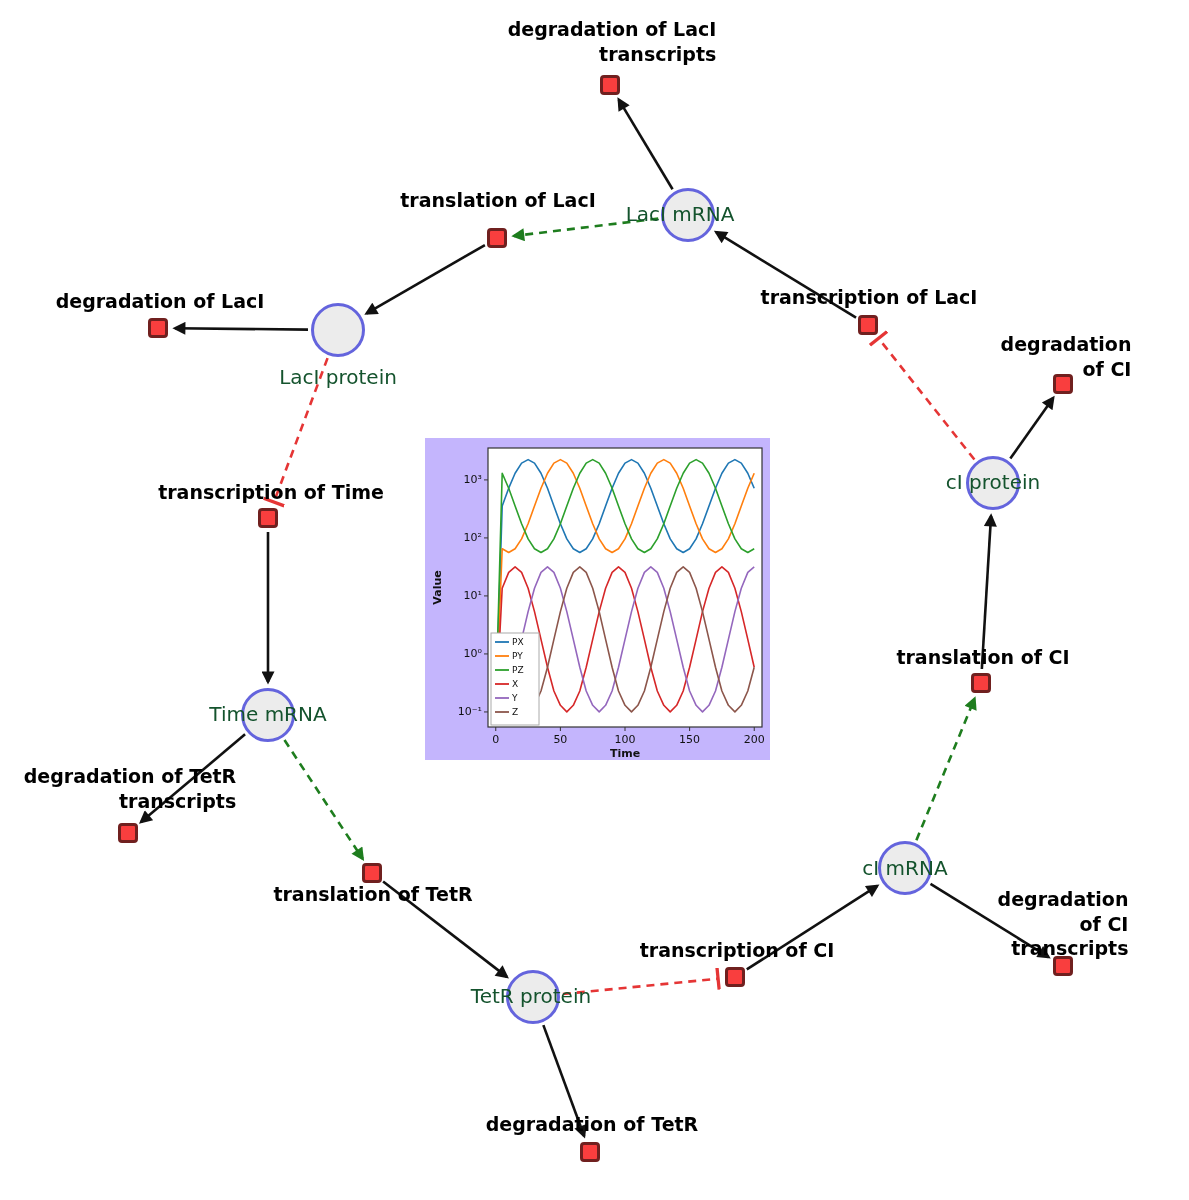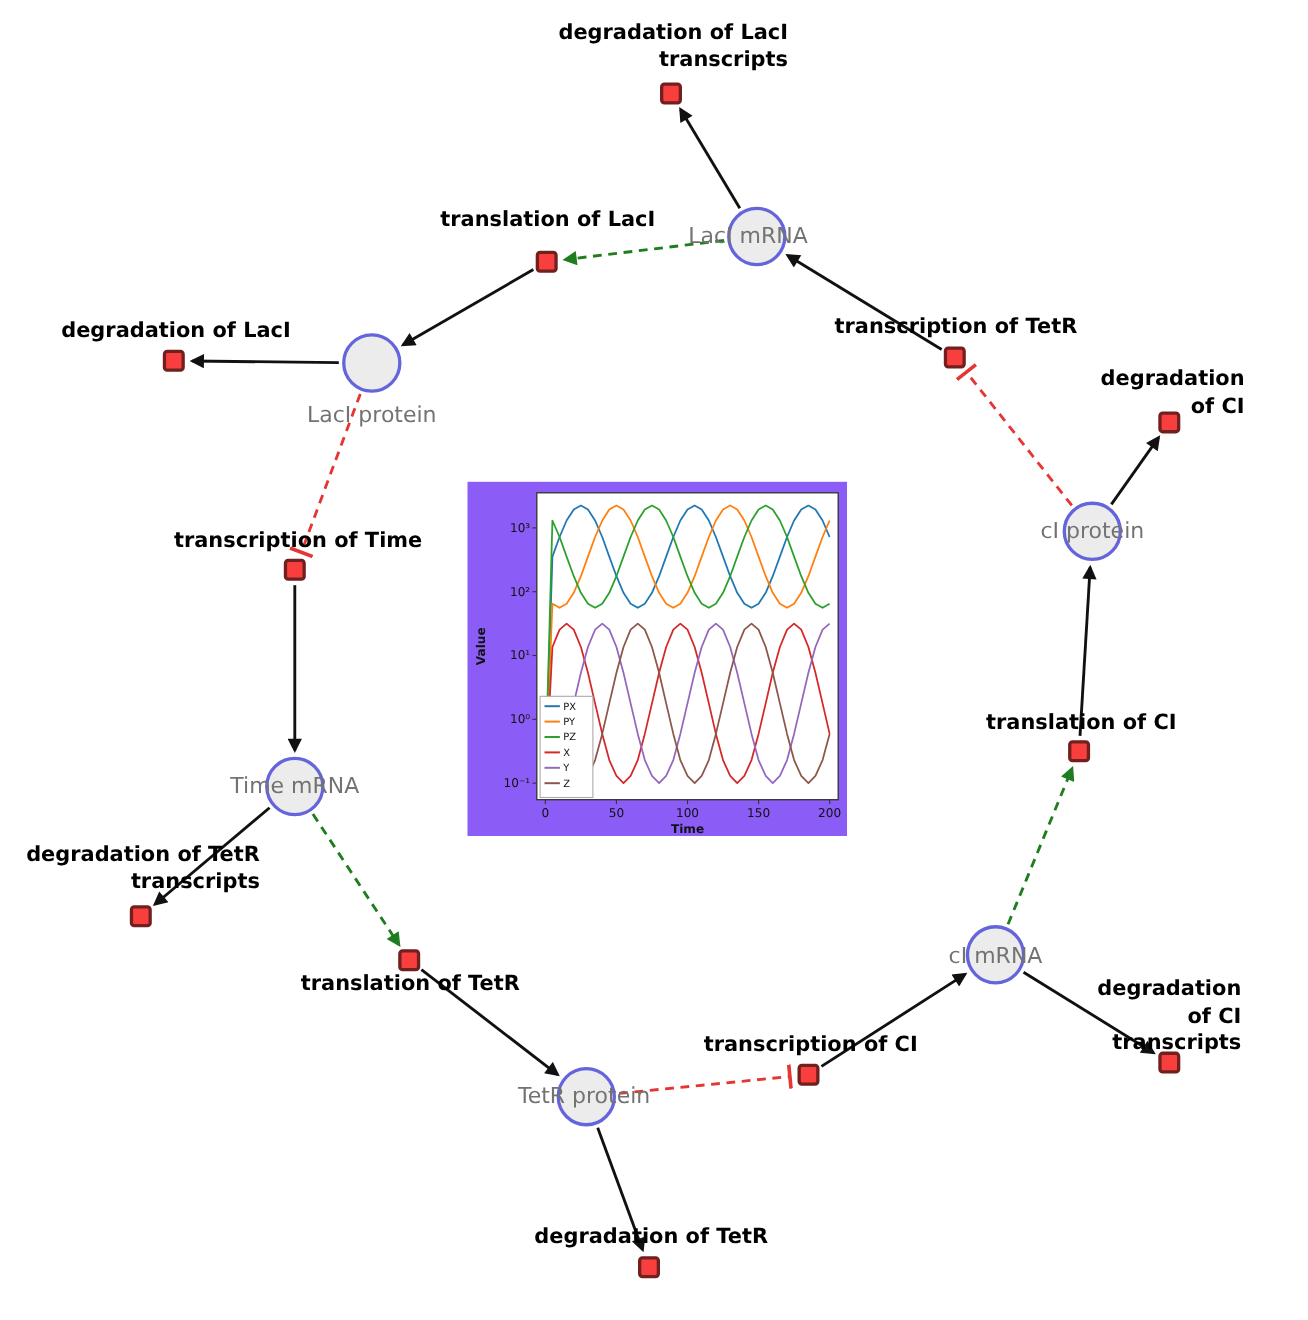--- a/index.html
+++ b/index.html
@@ -13,28 +13,28 @@
     background:#ececec;border:3px solid #6464dd;box-sizing:border-box;
     transform:translate(-50%,-50%);
   }
   .reaction-node{
     position:absolute;width:20px;height:20px;background:#f93e3e;
     border:3px solid #70201f;border-radius:4px;box-sizing:border-box;
     transform:translate(-50%,-50%);
   }
   .species-label{
     position:absolute;transform:translate(-50%,-50%);
-    font-size:20px;font-weight:400;color:#737373;white-space:nowrap;text-align:right;
+    font-size:20px;font-weight:400;color:#14532d;white-space:nowrap;text-align:right;
   }
   .reaction-label{
     position:absolute;transform:translate(-50%,-50%);
     font-size:19px;font-weight:bold;color:#000;
     white-space:pre-line;text-align:right;line-height:1.3;
   }
-  .inset{position:absolute;left:425px;top:438px;width:345px;height:322px;background:#8b5cf6;}
+  .inset{position:absolute;left:425px;top:438px;width:345px;height:322px;background:#c4b5fd;}
   svg text{font-family:"DejaVu Sans","Liberation Sans",sans-serif;}
 </style>
 </head>
 <body>
 
 <div class="stage">
   <svg id="edge-layer" width="1189" height="1200" viewBox="0 0 1189 1200">
     <defs>
       <marker id="ab" viewBox="0 0 10 10" refX="8" refY="5" markerWidth="15" markerHeight="13" orient="auto" markerUnits="userSpaceOnUse">
         <path d="M0,0 L10,5 L0,10 z" fill="#111111"></path>
@@ -80,21 +80,21 @@
       <div class="species-node" style="left: 533px; top: 997px;"></div>
       <div class="species-label" style="left: 531px; top: 996px;">TetR protein</div>
       <div class="reaction-node" style="left: 610px; top: 85px;"></div>
       <div class="reaction-label" style="left: 612px; top: 42px;">degradation of LacI
 transcripts</div>
       <div class="reaction-node" style="left: 497px; top: 238px;"></div>
       <div class="reaction-label" style="left: 498px; top: 200px;">translation of LacI</div>
       <div class="reaction-node" style="left: 158px; top: 328px;"></div>
       <div class="reaction-label" style="left: 160px; top: 301px;">degradation of LacI</div>
       <div class="reaction-node" style="left: 868px; top: 325px;"></div>
-      <div class="reaction-label" style="left: 869px; top: 297px;">transcription of TetR</div>
+      <div class="reaction-label" style="left: 869px; top: 297px;">transcription of LacI</div>
       <div class="reaction-node" style="left: 1063px; top: 384px;"></div>
       <div class="reaction-label" style="left: 1066px; top: 357px;">degradation of CI</div>
       <div class="reaction-node" style="left: 268px; top: 518px;"></div>
       <div class="reaction-label" style="left: 271px; top: 492px;">transcription of Time</div>
       <div class="reaction-node" style="left: 128px; top: 833px;"></div>
       <div class="reaction-label" style="left: 130px; top: 789px;">degradation of TetR
 transcripts</div>
       <div class="reaction-node" style="left: 372px; top: 873px;"></div>
       <div class="reaction-label" style="left: 373px; top: 894px;">translation of TetR</div>
       <div class="reaction-node" style="left: 981px; top: 683px;"></div>

